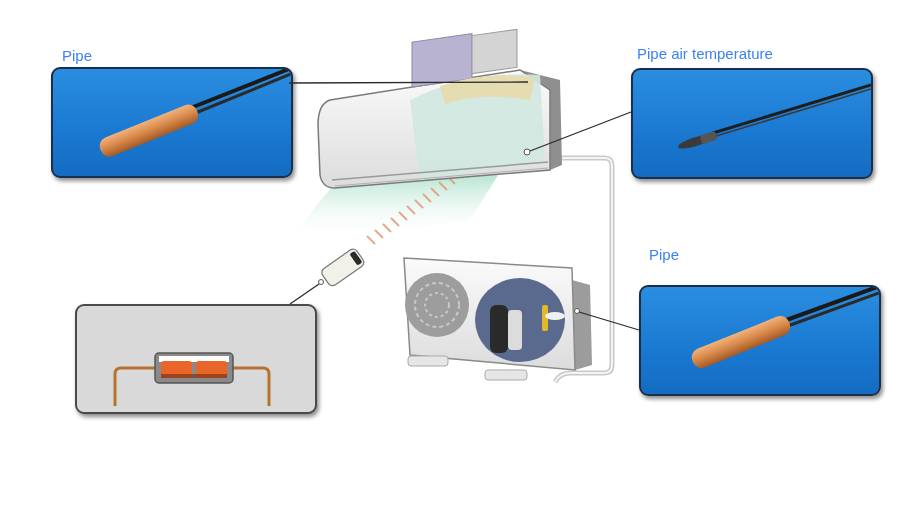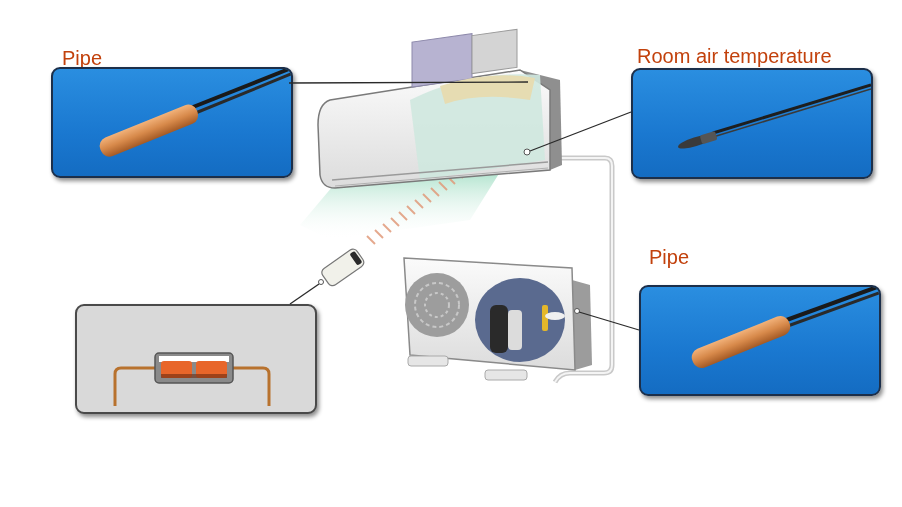--- a/index.html
+++ b/index.html
@@ -1,27 +1,27 @@
 <!DOCTYPE html>
 <html><head>
 <meta charset="utf-8">
 <style>
   html,body{margin:0;padding:0;background:#ffffff;}
   body{width:902px;height:507px;position:relative;overflow:hidden;font-family:"Liberation Sans",sans-serif;}
-  .label{position:absolute;font-size:20px;color:#c2410c;white-space:nowrap;}
+  .label{position:absolute;font-size:15px;color:#3b82f6;white-space:nowrap;}
   .panel{position:absolute;border:2px solid #1c2f4a;border-radius:9px;box-shadow:2px 3px 4px rgba(0,0,0,0.45);overflow:hidden;}
   .panel.blue{background:linear-gradient(180deg,#2a8ee0 0%,#1a78d0 60%,#146cc2 100%);}
   .panel.grey{background:#d9d9d9;border-color:#4a4a4a;}
   svg.overlay{position:absolute;left:0;top:0;}
 </style>
 </head>
 <body>
 
 <div class="label" style="left:62px;top:47px;">Pipe</div>
-<div class="label" style="left:637px;top:45px;">Room air temperature</div>
+<div class="label" style="left:637px;top:45px;">Pipe air temperature</div>
 <div class="label" style="left:649px;top:246px;">Pipe</div>
 
 <div class="panel blue" style="left:51px;top:67px;width:238px;height:107px;">
   <svg width="238" height="107">
     <defs>
       <linearGradient id="cu1" x1="0" y1="0" x2="0" y2="1">
         <stop offset="0" stop-color="#f2b27a"></stop>
           <stop offset="0.5" stop-color="#d7894a"></stop>
           <stop offset="1" stop-color="#a45a25"></stop>
       </linearGradient>

